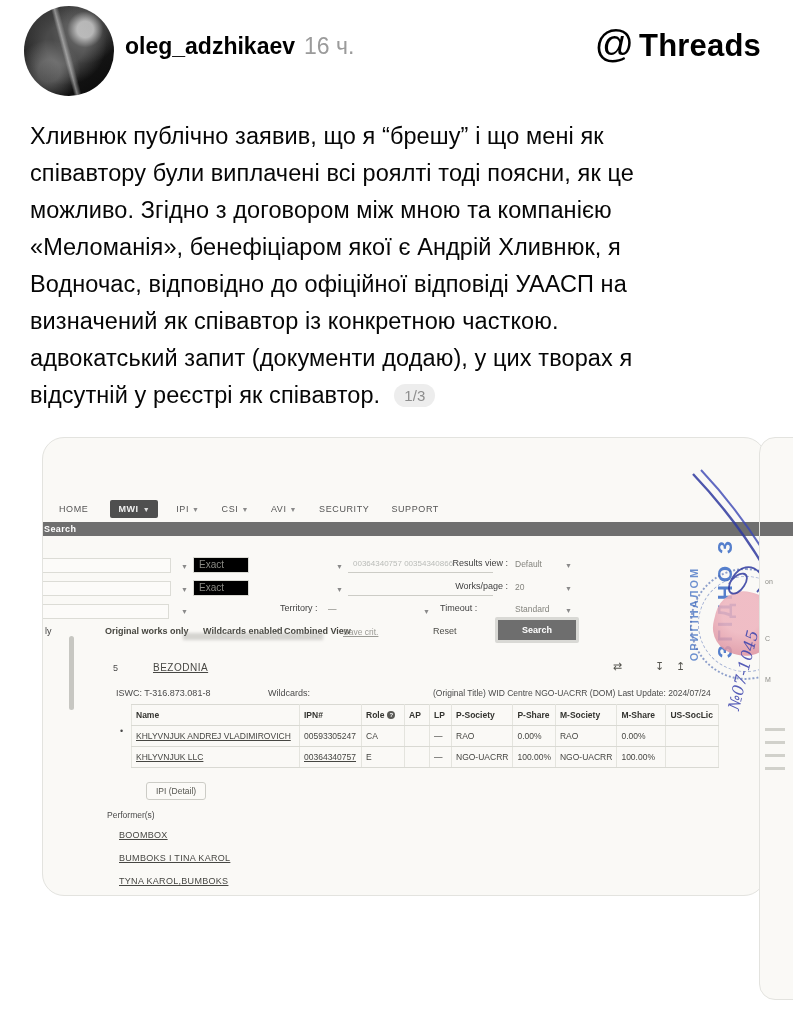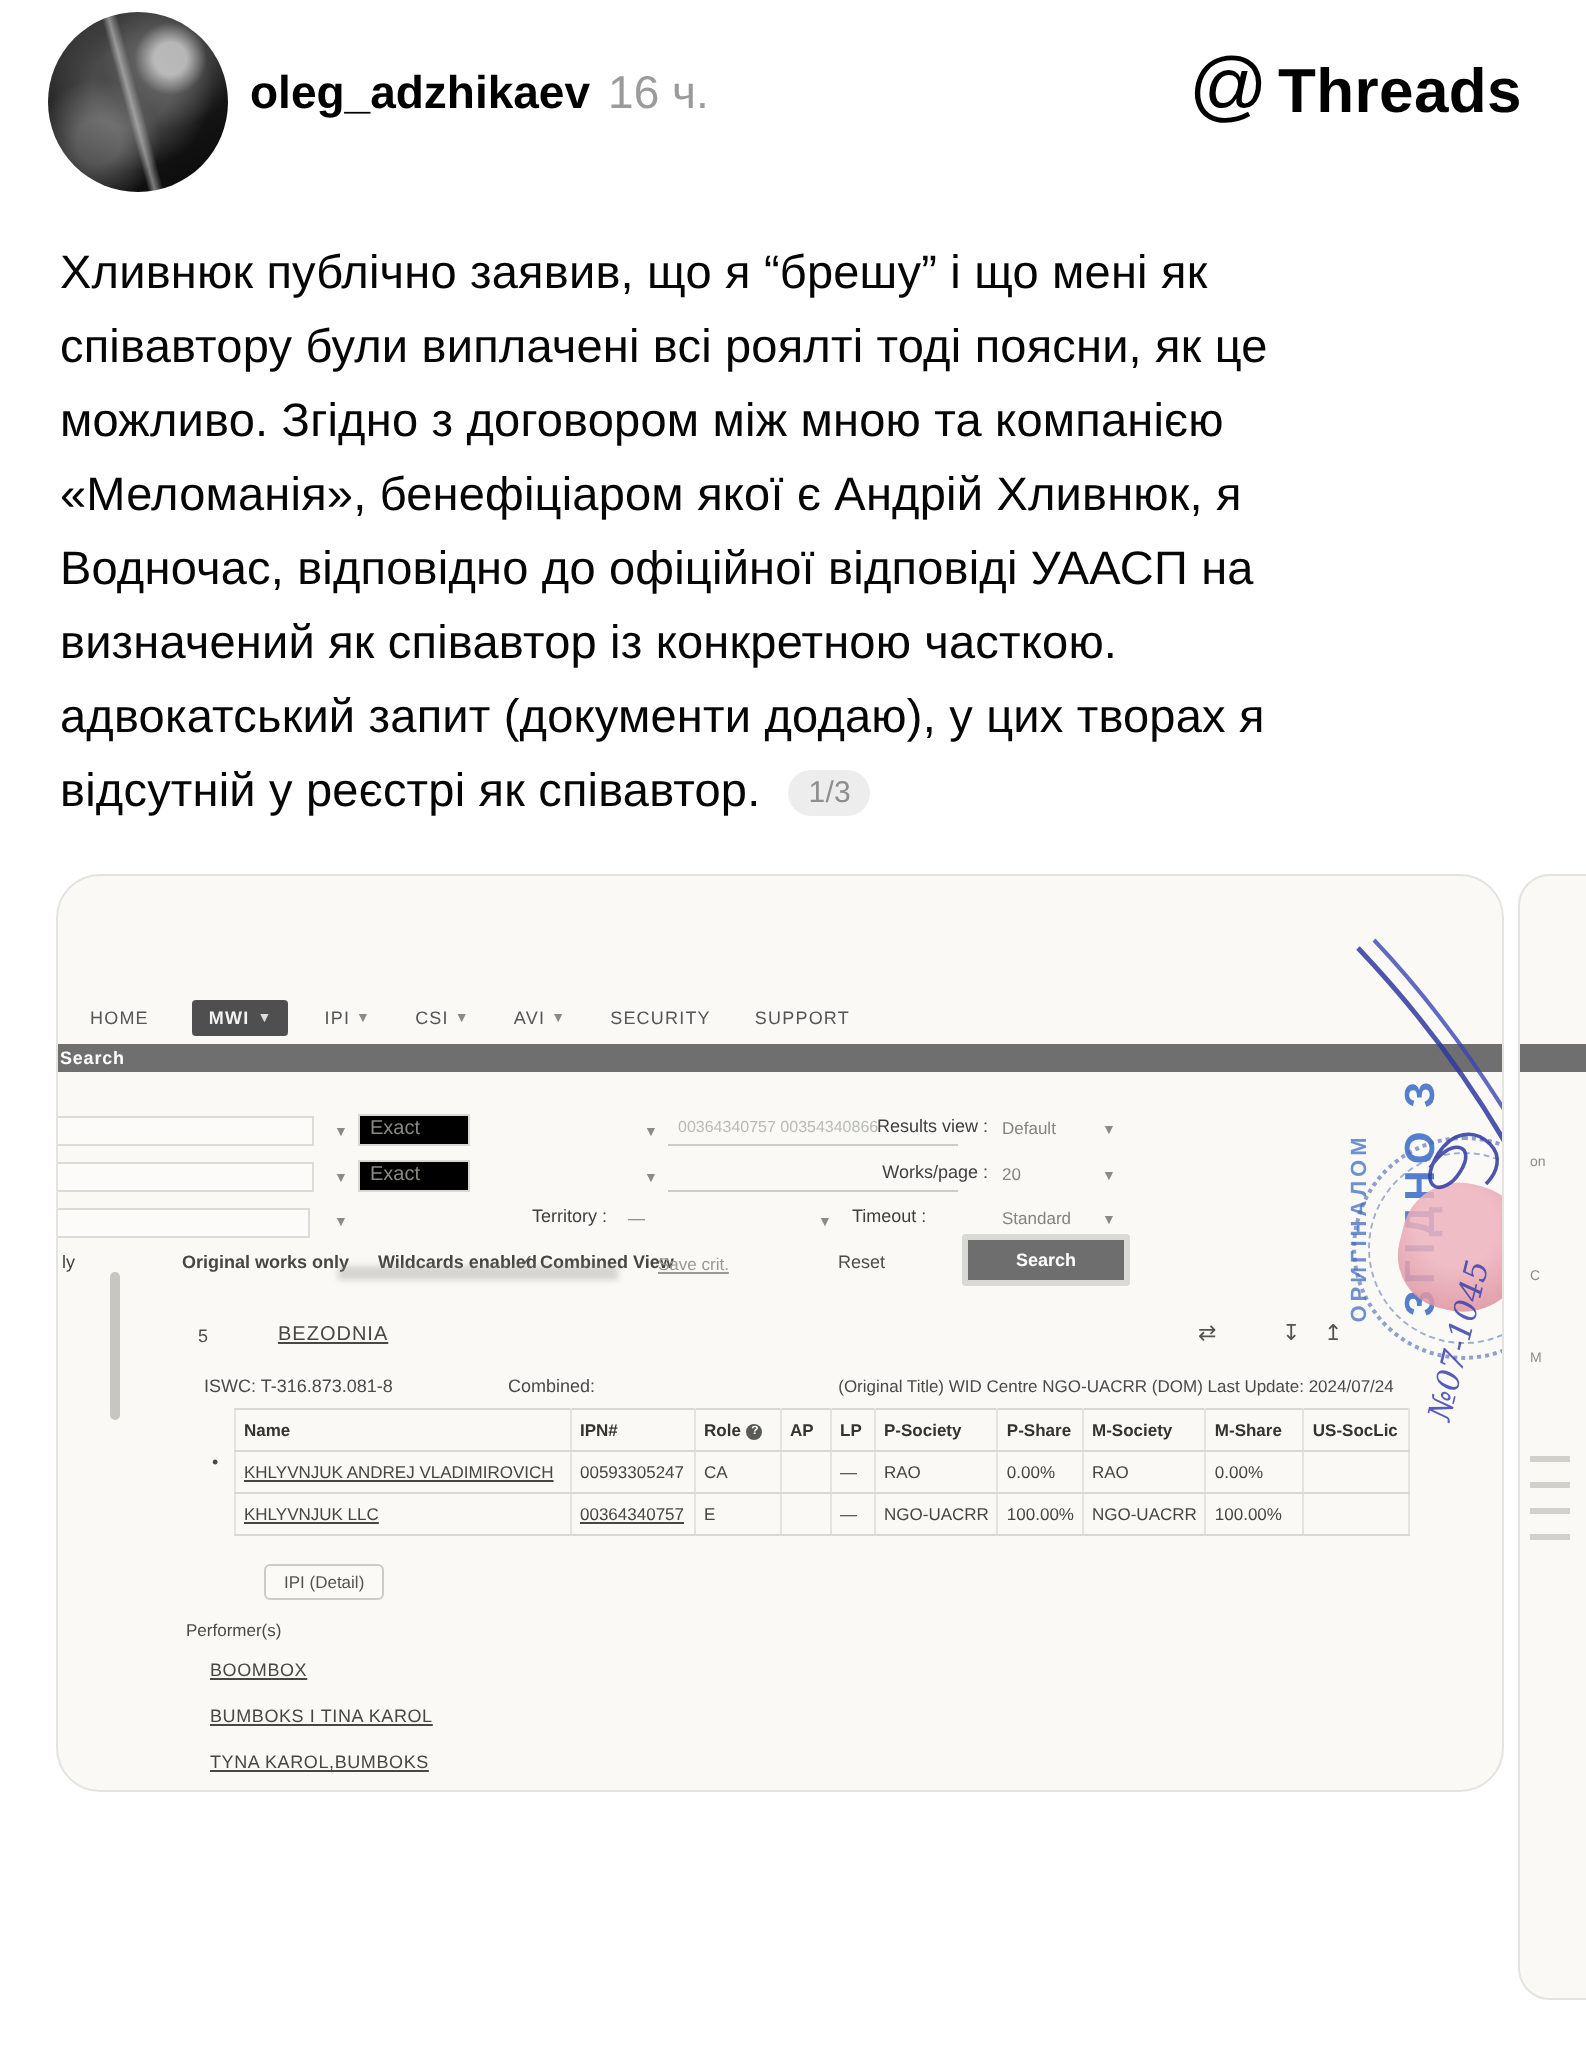--- a/index.html
+++ b/index.html
@@ -26,21 +26,21 @@
   .brand-word { font-size:31px; font-weight:700; letter-spacing:.2px; }
   
   .post-text { position:absolute; left:30px; top:118px; width:740px; }
   .pline { font-size:23.5px; line-height:37px; color:#060606; letter-spacing:.1px; white-space:nowrap; }
   .badge {
     display:inline-block; background:#ededed; color:#8e8e8e; font-size:15px; font-weight:500;
     border-radius:14px; padding:4px 10px; margin-left:14px; vertical-align:2px; line-height:1;
   }
   
   .card {
-    position:absolute; left:28px; top:437px; width:724px; height:459px;
+    position:absolute; left:42px; top:437px; width:724px; height:459px;
     background:#faf9f6; border:1px solid #e3e3df; border-radius:22px; overflow:hidden;
   }
   .scan { position:absolute; inset:0; filter:blur(.3px); color:#4a4a4a; }
   .scan .abs { position:absolute; white-space:nowrap; }
   .nav { top:62px; left:16px; font-size:9px; letter-spacing:.6px; color:#555; display:flex; gap:0; align-items:center; }
   .nav-item { margin-right:22px; display:inline-flex; align-items:center; gap:3px; }
   .nav-btn {
     background:#4f4f4f; color:#f2f2f2; border-radius:2px; padding:4px 8px; margin-right:18px;
     display:inline-flex; gap:4px; align-items:center; font-weight:700;
   }
@@ -205,22 +205,22 @@
       <div class="smudge"></div>
       <div class="scrollbar"></div>
 
       <span class="abs" style="left:70px; top:225px; font-size:9px">5</span>
       <span class="abs linkish" style="left:110px; top:224px; font-size:10px; letter-spacing:.5px">BEZODNIA</span>
       <span class="abs" style="left:570px; top:222px; font-size:11px; color:#55554f">⇄</span>
       <span class="abs" style="left:612px; top:222px; font-size:11px; color:#55554f">↧</span>
       <span class="abs" style="left:633px; top:222px; font-size:11px; color:#55554f">↥</span>
 
       <span class="abs" style="left:73px; top:250px; font-size:9px">ISWC: T-316.873.081-8</span>
-      <span class="abs" style="left:225px; top:250px; font-size:9px">Combined:</span>
-      <span class="abs" style="left:390px; top:250px; font-size:8.5px; width:278px; text-align:center; display:inline-block; white-space:nowrap">(Original Title)   WID Centre   NGO-UACRR   (DOM)   Last Update: 2024/07/24</span>
+      <span class="abs" style="left:225px; top:250px; font-size:9px">Wildcards:</span>
+      <span class="abs" style="left:390px; top:250px; font-size:8.5px; width:278px; text-align:left; display:inline-block; white-space:nowrap">(Original Title)   WID Centre   NGO-UACRR   (DOM)   Last Update: 2024/07/24</span>
 
       <span class="abs" style="left:77px; top:288px; font-size:9px">•</span>
       <table class="wtable">
         <colgroup>
           <col style="width:168px">
             <col style="width:62px">
             <col style="width:43px">
             <col style="width:25px">
             <col style="width:22px">
           <col style="width:58px">

